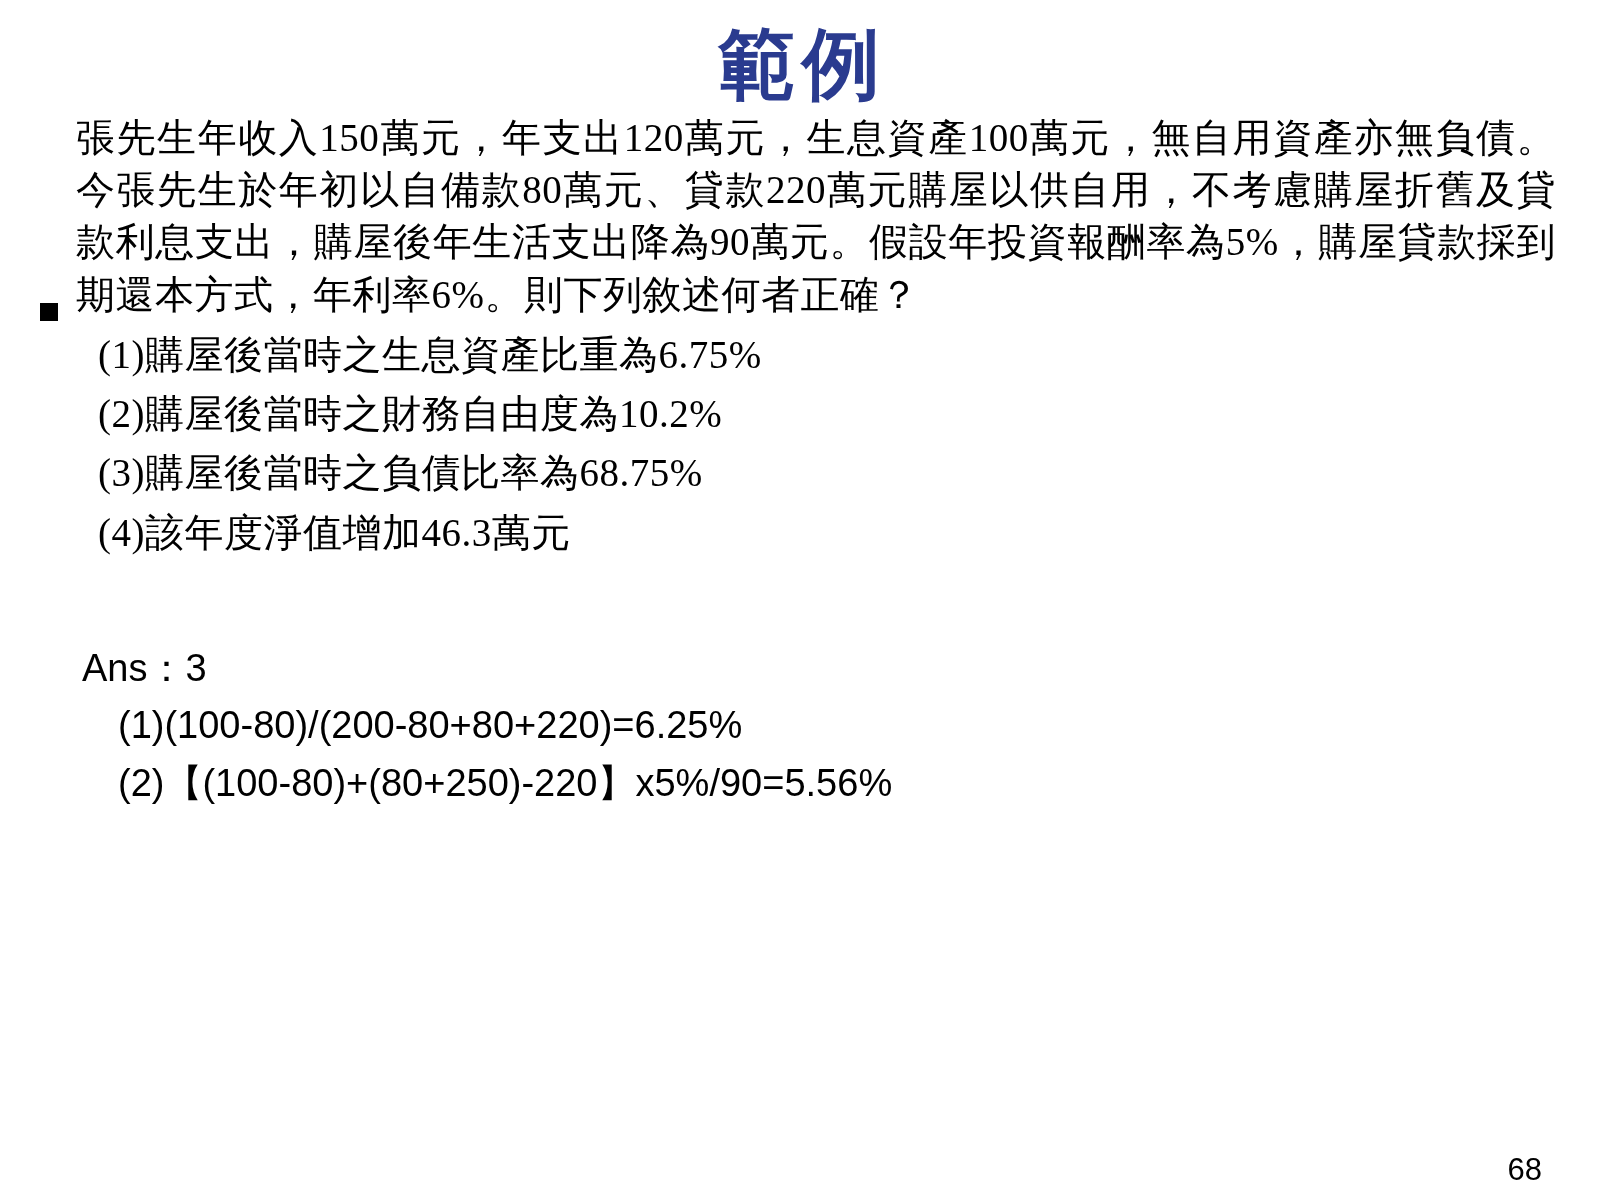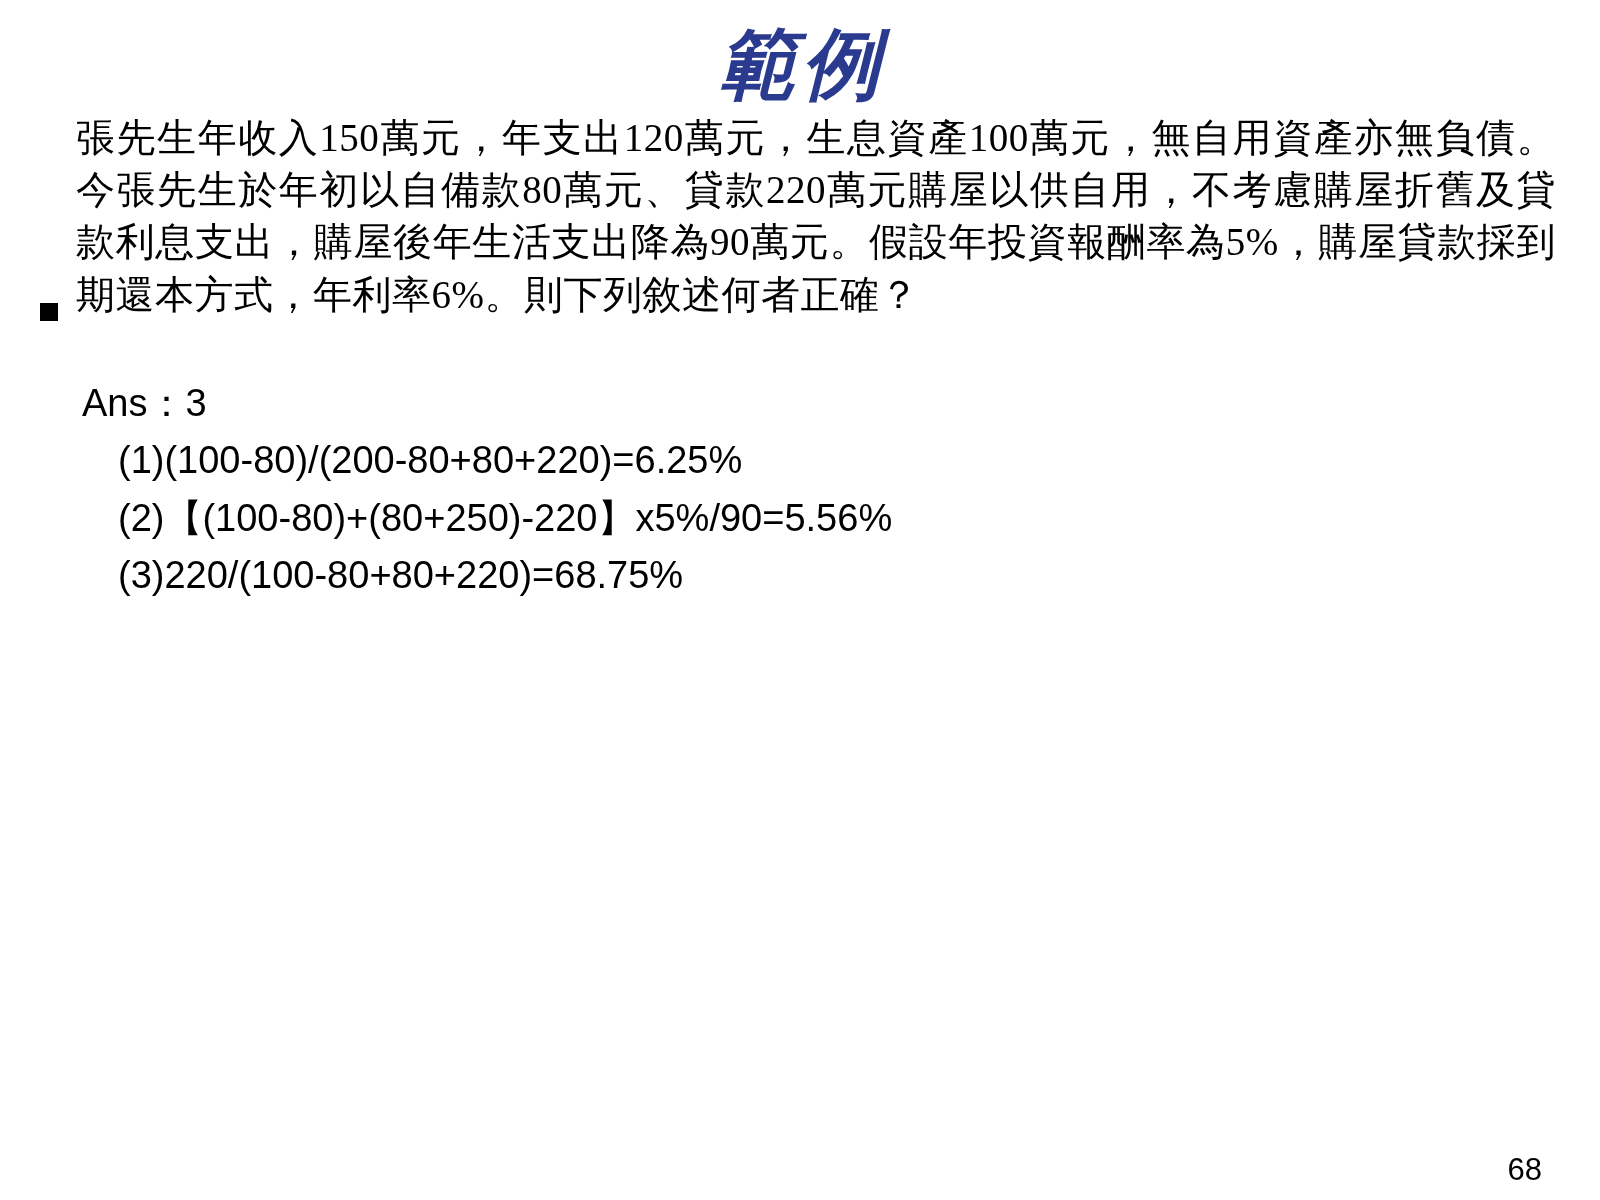--- a/index.html
+++ b/index.html
@@ -23,21 +23,20 @@
   }
   .slide-title {
     text-align: center;
     font-family: "Liberation Serif", serif;
     font-weight: bold;
     font-size: 78px;
     line-height: 1.05;
     color: #2a3b8f;
     margin: 24px 0 6px 4px;
     letter-spacing: 6px;
-    font-style: italic;
   }
   .body-area {
     padding: 0 44px 0 40px;
   }
   .bullet-row {
     display: flex;
     align-items: flex-end;
     gap: 18px;
   }
   .bullet-marker {
@@ -60,21 +59,21 @@
     margin: 4px 0 0 58px;
   }
   .option-line {
     font-family: "Liberation Serif", serif;
     font-size: 39px;
     line-height: 1.52;
     letter-spacing: 0.5px;
     white-space: nowrap;
   }
   .ans-block {
-    margin-top: 54px;
+    margin-top: 78px;
     margin-left: 20px;
   }
   .ans-label {
     font-family: "Liberation Sans", sans-serif;
     font-size: 38px;
     line-height: 1.5;
     margin-left: 22px;
   }
   .ans-lines {
     margin-left: 58px;
@@ -101,27 +100,32 @@
 
   <div class="slide-title">範例</div>
 
   <div class="body-area">
 
     <div class="bullet-row">
       <span class="bullet-marker"></span>
       <div class="question-text">張先生年收入150萬元，年支出120萬元，生息資產100萬元，無自用資產亦無負債。今張先生於年初以自備款80萬元、貸款220萬元購屋以供自用，不考慮購屋折舊及貸款利息支出，購屋後年生活支出降為90萬元。假設年投資報酬率為5%，購屋貸款採到期還本方式，年利率6%。則下列敘述何者正確？</div>
     </div>
 
+    <div class="options">
+      <div class="option-line">(1)購屋後當時之生息資產比重為6.75%</div>
+      <div class="option-line">(2)購屋後當時之財務自由度為10.2%</div>
+      <div class="option-line">(3)購屋後當時之負債比率為68.75%</div>
+      <div class="option-line">(4)該年度淨值增加46.3萬元</div>
+    </div>
 
     <div class="ans-block">
       <div class="ans-label">Ans：3</div>
       <div class="ans-lines">
         <div class="ans-line">(1)(100-80)/(200-80+80+220)=6.25%</div>
         <div class="ans-line">(2)【(100-80)+(80+250)-220】x5%/90=5.56%</div>
-        <div class="ans-line">(3)220/(100-80+80+220)=68.75%</div>
       </div>
     </div>
 
   </div>
 
   <div class="page-number">68</div>
 
 </div>
 
 </body></html>

